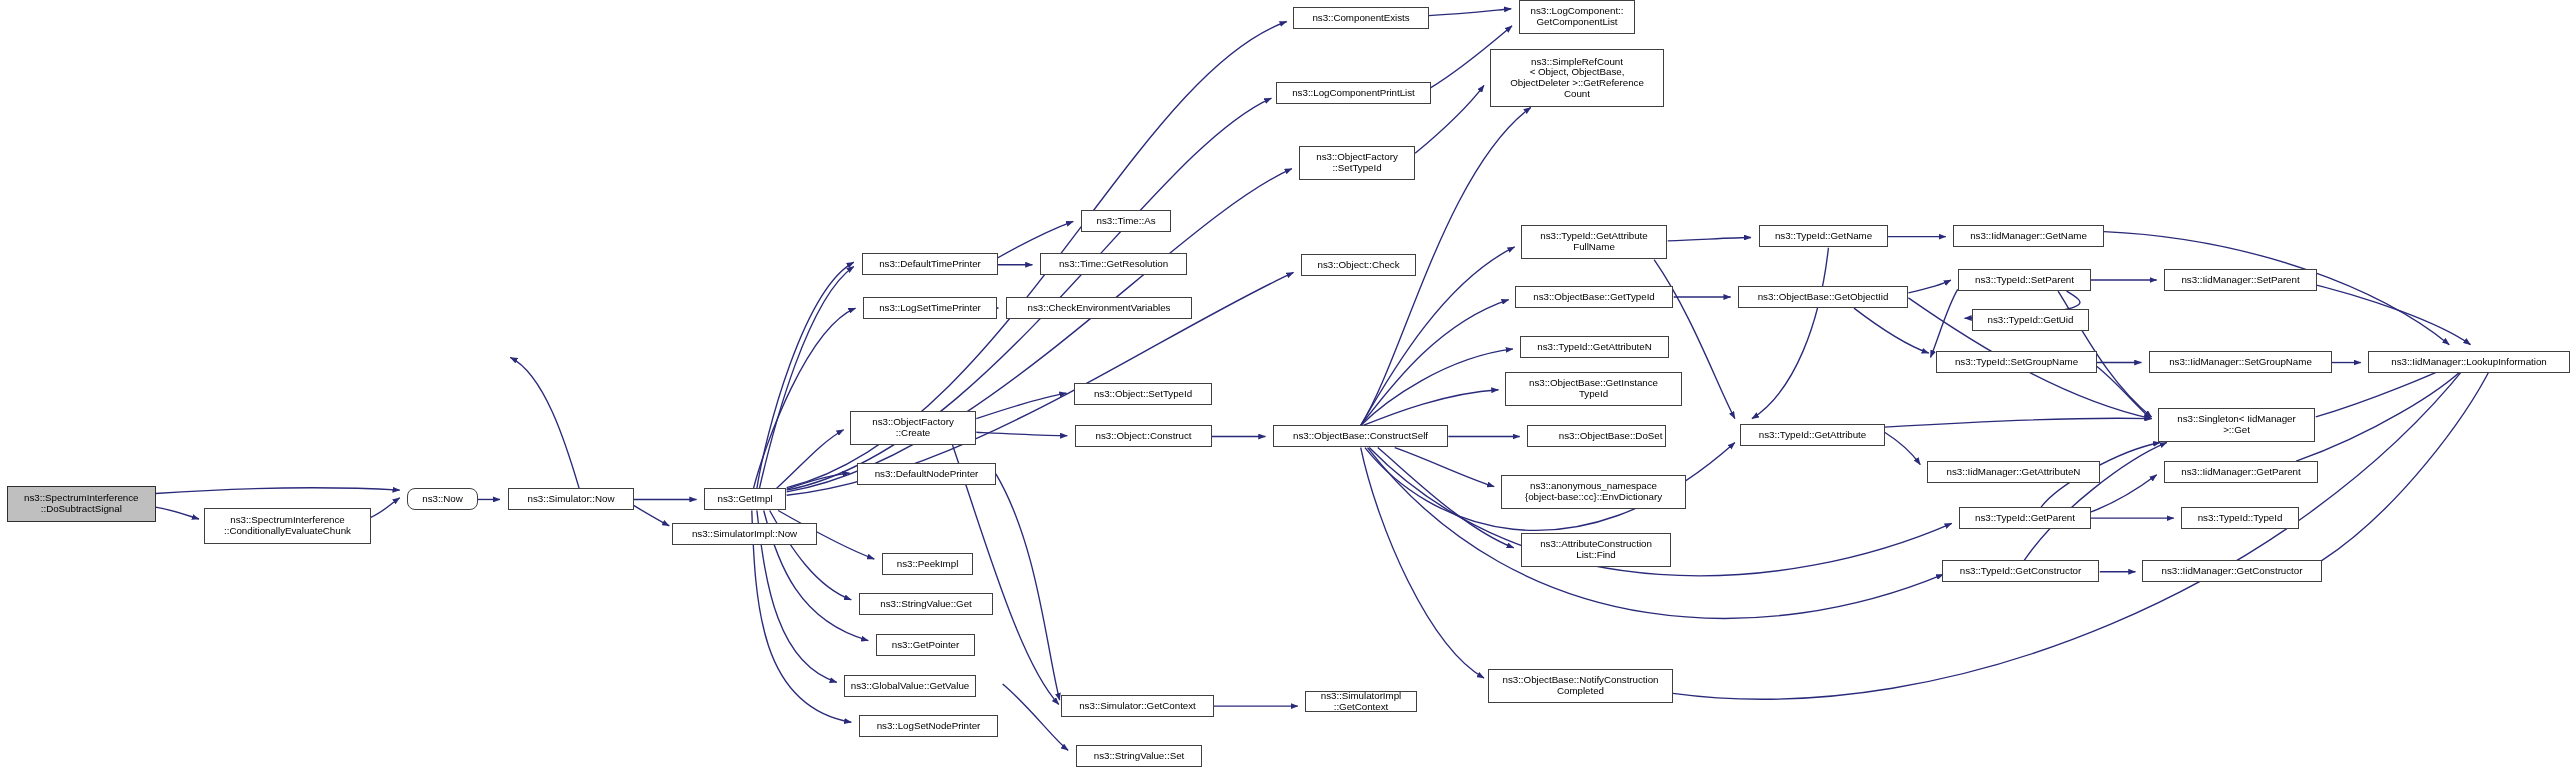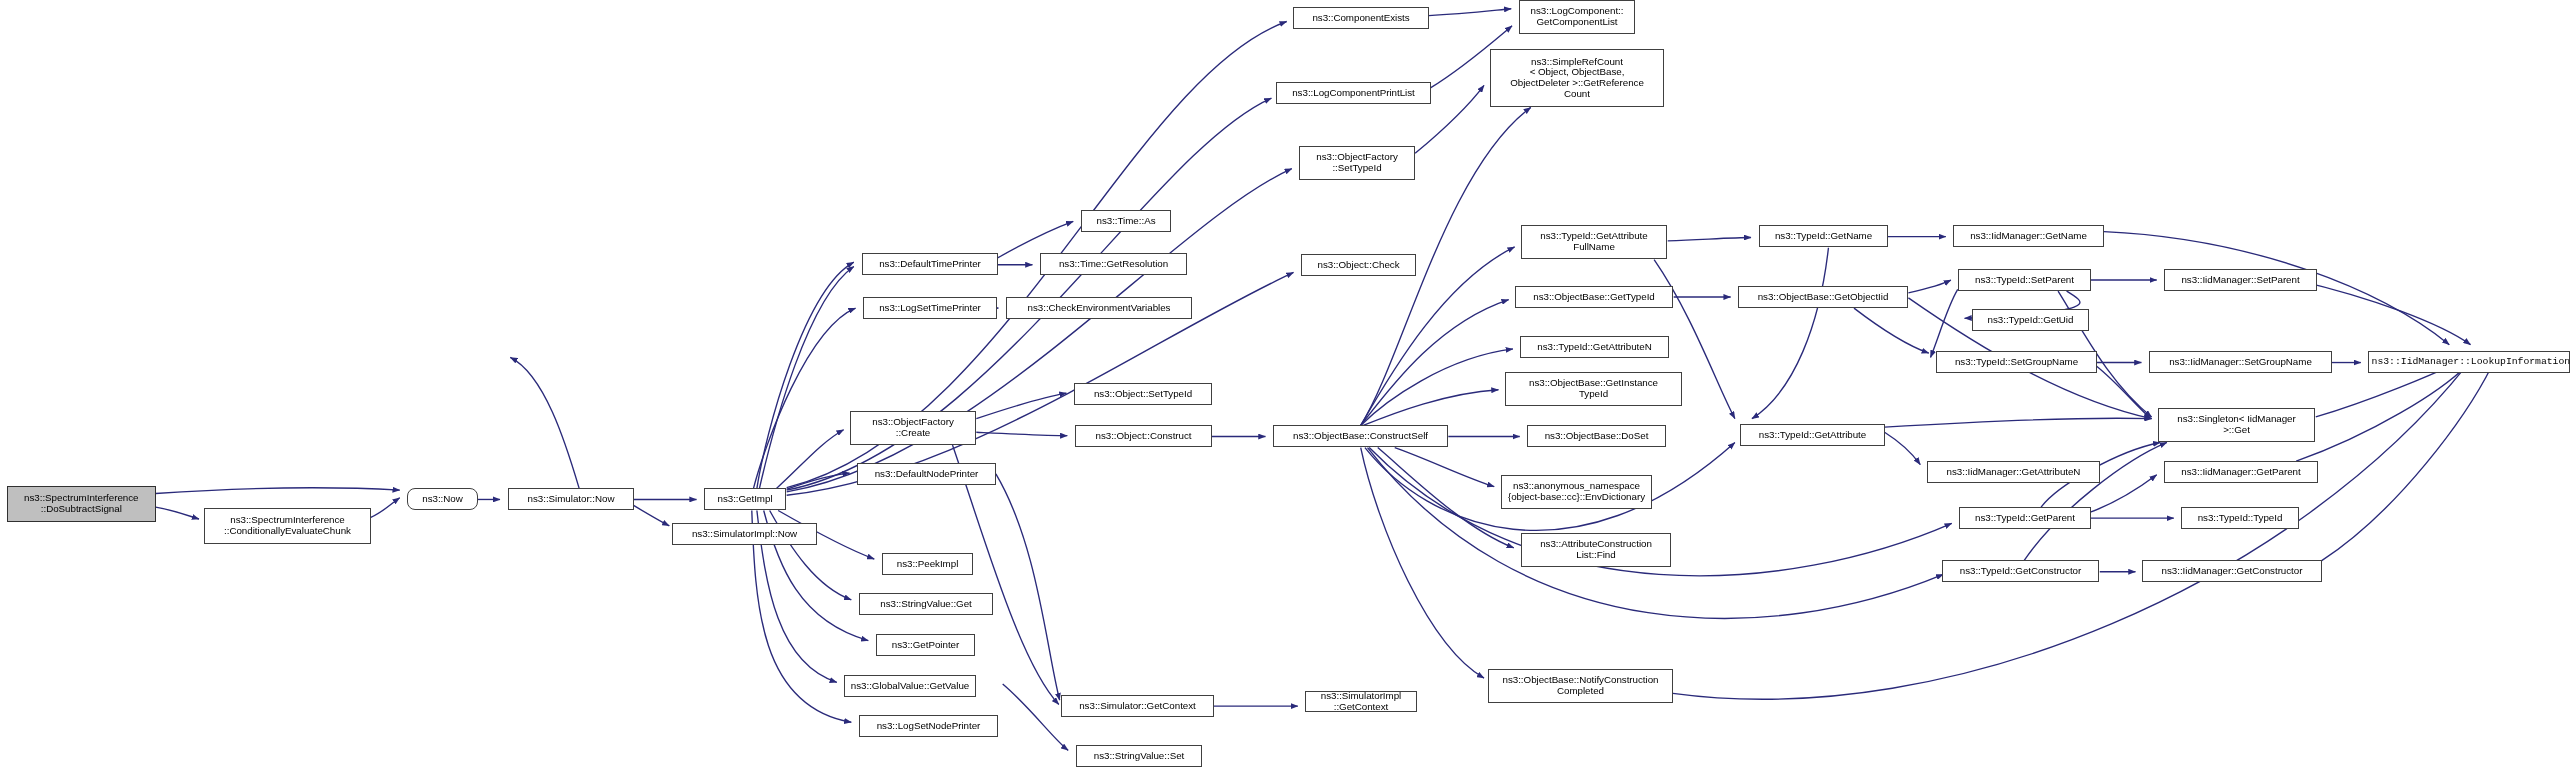--- a/index.html
+++ b/index.html
@@ -139,22 +139,22 @@
       <div class="node" style="left: 1490px; top: 49px; width: 174px; height: 58px;"><span class="node-label">ns3::SimpleRefCount
 &lt; Object, ObjectBase,
 ObjectDeleter &gt;::GetReference
 Count</span></div>
       <div class="node" style="left: 1521px; top: 225px; width: 146px; height: 34px;"><span class="node-label">ns3::TypeId::GetAttribute
 FullName</span></div>
       <div class="node" style="left: 1515px; top: 286px; width: 158px; height: 22px;"><span class="node-label">ns3::ObjectBase::GetTypeId</span></div>
       <div class="node" style="left: 1520px; top: 336px; width: 149px; height: 22px;"><span class="node-label">ns3::TypeId::GetAttributeN</span></div>
       <div class="node" style="left: 1505px; top: 372px; width: 177px; height: 34px;"><span class="node-label">ns3::ObjectBase::GetInstance
 TypeId</span></div>
-      <div class="node" style="left: 1527px; top: 425px; width: 139px; height: 22px;"><span class="node-label">ns3::ObjectBase::DoSet</span></div>
-      <div class="node" style="left: 1501px; top: 475px; width: 151px; height: 34px;"><span class="node-label">ns3::anonymous_namespace
+      <div class="node" style="left: 1527px; top: 425px; width: 139px; height: 22px; text-align: right;"><span class="node-label">ns3::ObjectBase::DoSet</span></div>
+      <div class="node" style="left: 1501px; top: 475px; width: 185px; height: 34px;"><span class="node-label">ns3::anonymous_namespace
 {object-base::cc}::EnvDictionary</span></div>
       <div class="node" style="left: 1521px; top: 533px; width: 150px; height: 34px;"><span class="node-label">ns3::AttributeConstruction
 List::Find</span></div>
       <div class="node" style="left: 1488px; top: 669px; width: 185px; height: 34px;"><span class="node-label">ns3::ObjectBase::NotifyConstruction
 Completed</span></div>
       <div class="node" style="left: 1759px; top: 225px; width: 129px; height: 22px; text-align: center;"><span class="node-label">ns3::TypeId::GetName</span></div>
       <div class="node" style="left: 1738px; top: 286px; width: 170px; height: 22px;"><span class="node-label">ns3::ObjectBase::GetObjectIid</span></div>
       <div class="node" style="left: 1740px; top: 424px; width: 145px; height: 22px;"><span class="node-label">ns3::TypeId::GetAttribute</span></div>
       <div class="node" style="left: 1953px; top: 225px; width: 151px; height: 22px;"><span class="node-label">ns3::IidManager::GetName</span></div>
       <div class="node" style="left: 1958px; top: 269px; width: 133px; height: 22px;"><span class="node-label">ns3::TypeId::SetParent</span></div>
@@ -163,16 +163,16 @@
       <div class="node" style="left: 1927px; top: 461px; width: 173px; height: 22px;"><span class="node-label">ns3::IidManager::GetAttributeN</span></div>
       <div class="node" style="left: 1959px; top: 507px; width: 132px; height: 22px;"><span class="node-label">ns3::TypeId::GetParent</span></div>
       <div class="node" style="left: 1942px; top: 560px; width: 157px; height: 22px;"><span class="node-label">ns3::TypeId::GetConstructor</span></div>
       <div class="node" style="left: 2164px; top: 269px; width: 153px; height: 22px;"><span class="node-label">ns3::IidManager::SetParent</span></div>
       <div class="node" style="left: 2149px; top: 351px; width: 183px; height: 22px;"><span class="node-label">ns3::IidManager::SetGroupName</span></div>
       <div class="node" style="left: 2158px; top: 408px; width: 157px; height: 34px;"><span class="node-label">ns3::Singleton&lt; IidManager
 &gt;::Get</span></div>
       <div class="node" style="left: 2164px; top: 461px; width: 154px; height: 22px;"><span class="node-label">ns3::IidManager::GetParent</span></div>
       <div class="node" style="left: 2181px; top: 507px; width: 118px; height: 22px;"><span class="node-label">ns3::TypeId::TypeId</span></div>
       <div class="node" style="left: 2142px; top: 560px; width: 180px; height: 22px;"><span class="node-label">ns3::IidManager::GetConstructor</span></div>
-      <div class="node" style="left: 2368px; top: 351px; width: 202px; height: 22px; font-family: Liberation Mono, monospace;"><span class="node-label">ns3::IidManager::LookupInformation</span></div>
+      <div class="node" style="left: 2368px; top: 351px; width: 202px; height: 22px;"><span class="node-label">ns3::IidManager::LookupInformation</span></div>
     </div>
 </div>
 
 
 </body></html>

